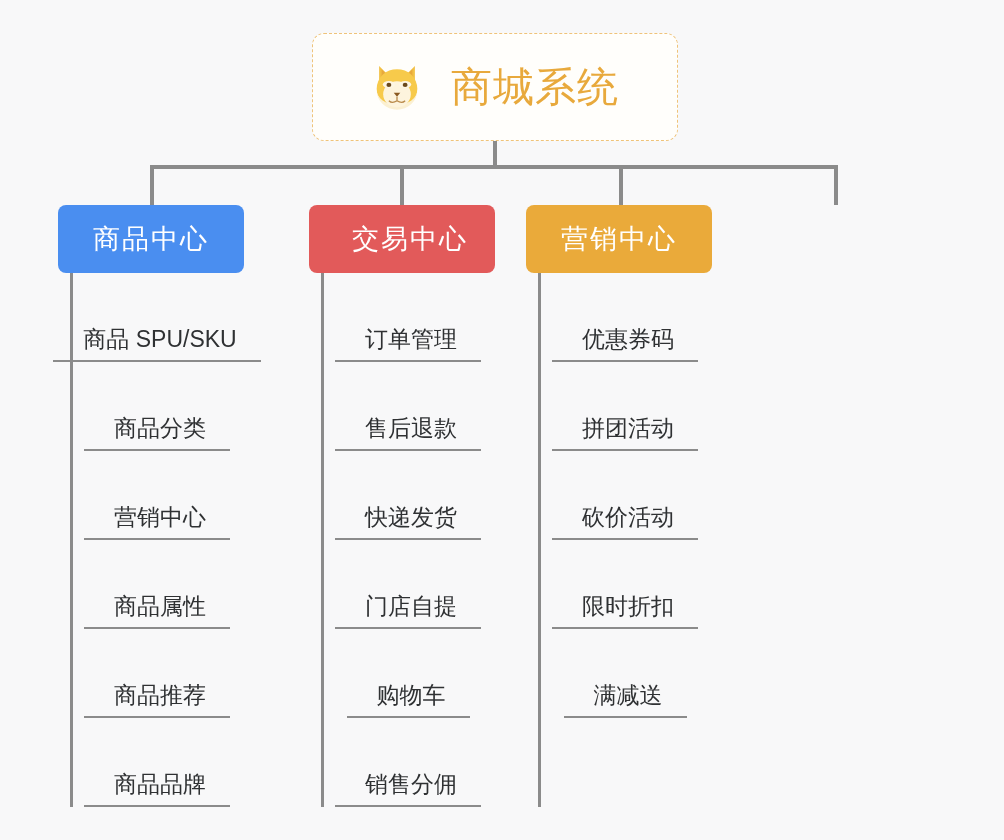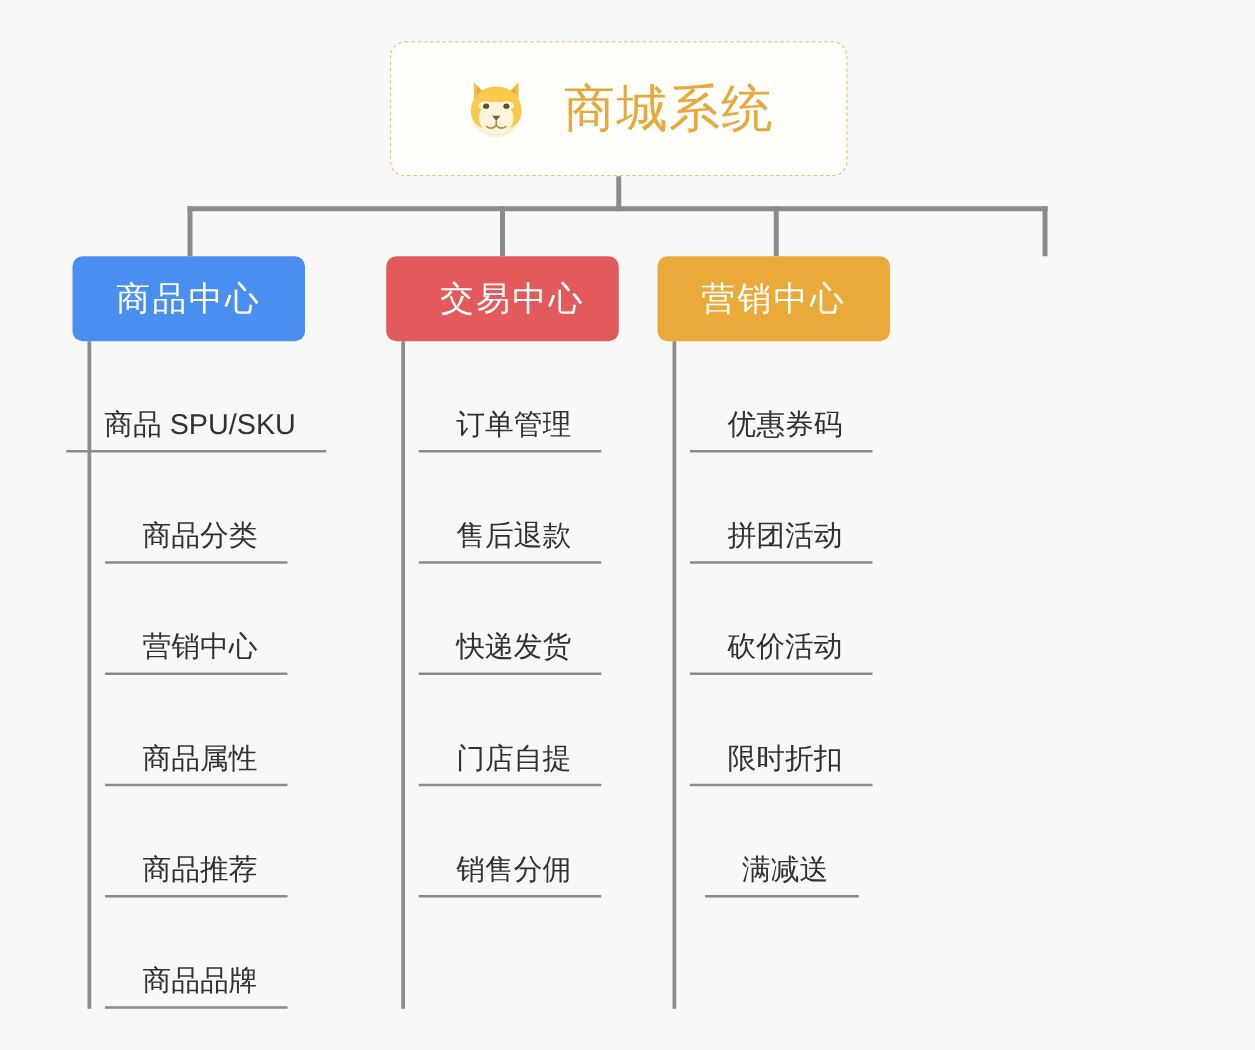--- a/index.html
+++ b/index.html
@@ -197,20 +197,23 @@
       <div class="leaf">
           <span class="leaf-inner">售后退款</span>
         </div>
       <div class="leaf">
           <span class="leaf-inner">快递发货</span>
         </div>
       <div class="leaf">
           <span class="leaf-inner">门店自提</span>
         </div>
       <div class="leaf">
+          <span class="leaf-inner">购物车</span>
+        </div>
+      <div class="leaf">
           <span class="leaf-inner">销售分佣</span>
         </div>
     </div>
   </div>
 
   <div class="column" style="left:526px;width:186px">
     <div class="cat-box" style="background: rgb(234, 170, 58); justify-content: center;">
       <span>营销中心</span>
     </div>
     <div class="leaf-list">

